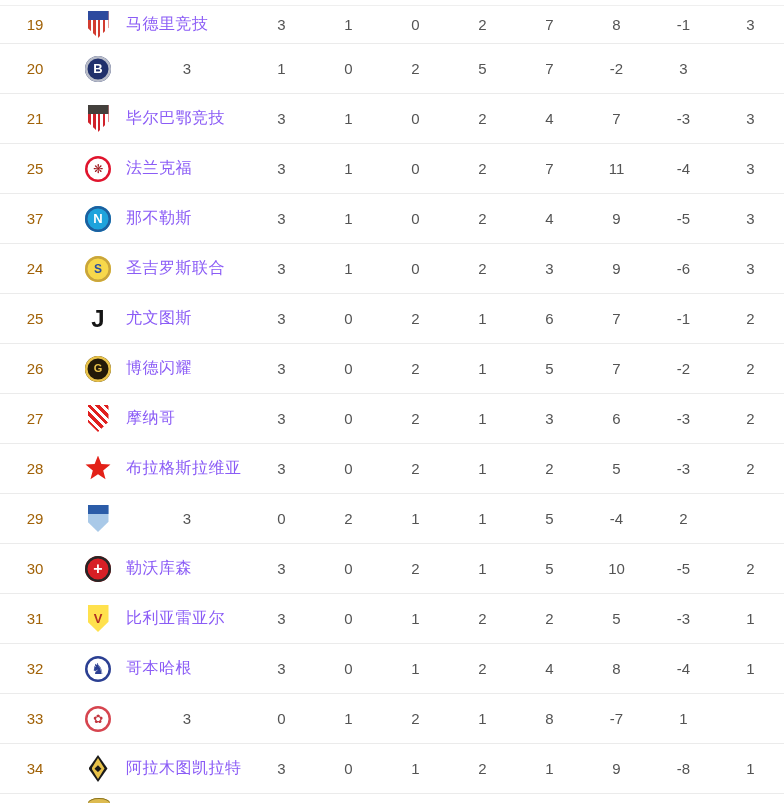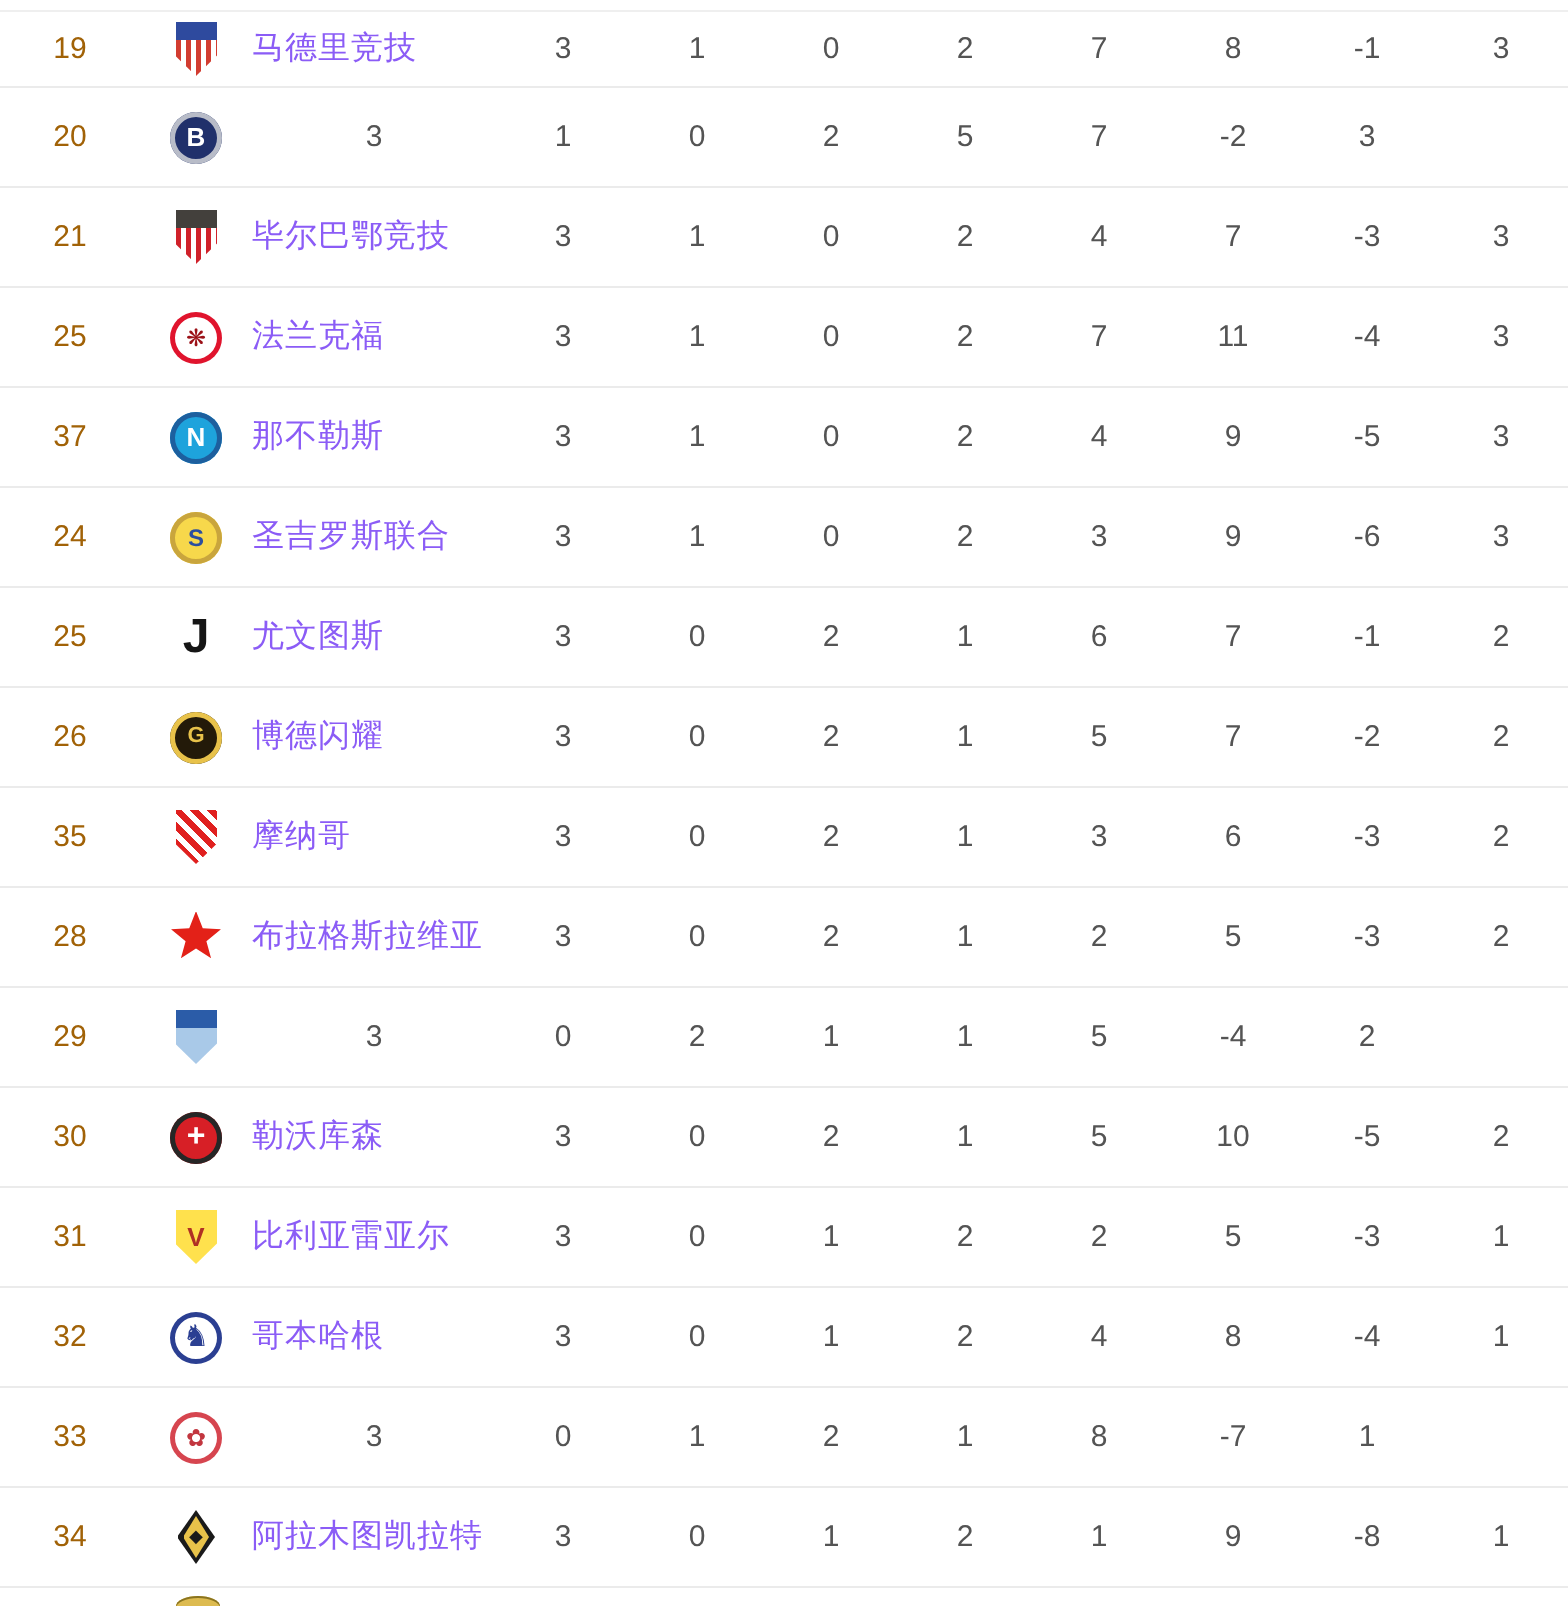--- a/index.html
+++ b/index.html
@@ -200,21 +200,21 @@
     <div class="cell num">0</div>
     <div class="cell num">2</div>
     <div class="cell num">1</div>
     <div class="cell num">5</div>
     <div class="cell num">7</div>
     <div class="cell num">-2</div>
     <div class="cell num">2</div>
   </div>
 
   <div class="row">
-    <div class="cell rank">35</div>
+    <div class="cell rank">27</div>
     <div class="cell logo-cell">
       <div class="logo-slot">
             <div class="logo logo-shield" style="background: repeating-linear-gradient(45deg, rgb(224, 32, 31) 0px, rgb(224, 32, 31) 3px, rgb(255, 255, 255) 3px, rgb(255, 255, 255) 6px);"></div>
           </div>
     </div>
     <div class="cell name">摩纳哥</div>
     <div class="cell num">3</div>
     <div class="cell num">0</div>
     <div class="cell num">2</div>
     <div class="cell num">1</div>

